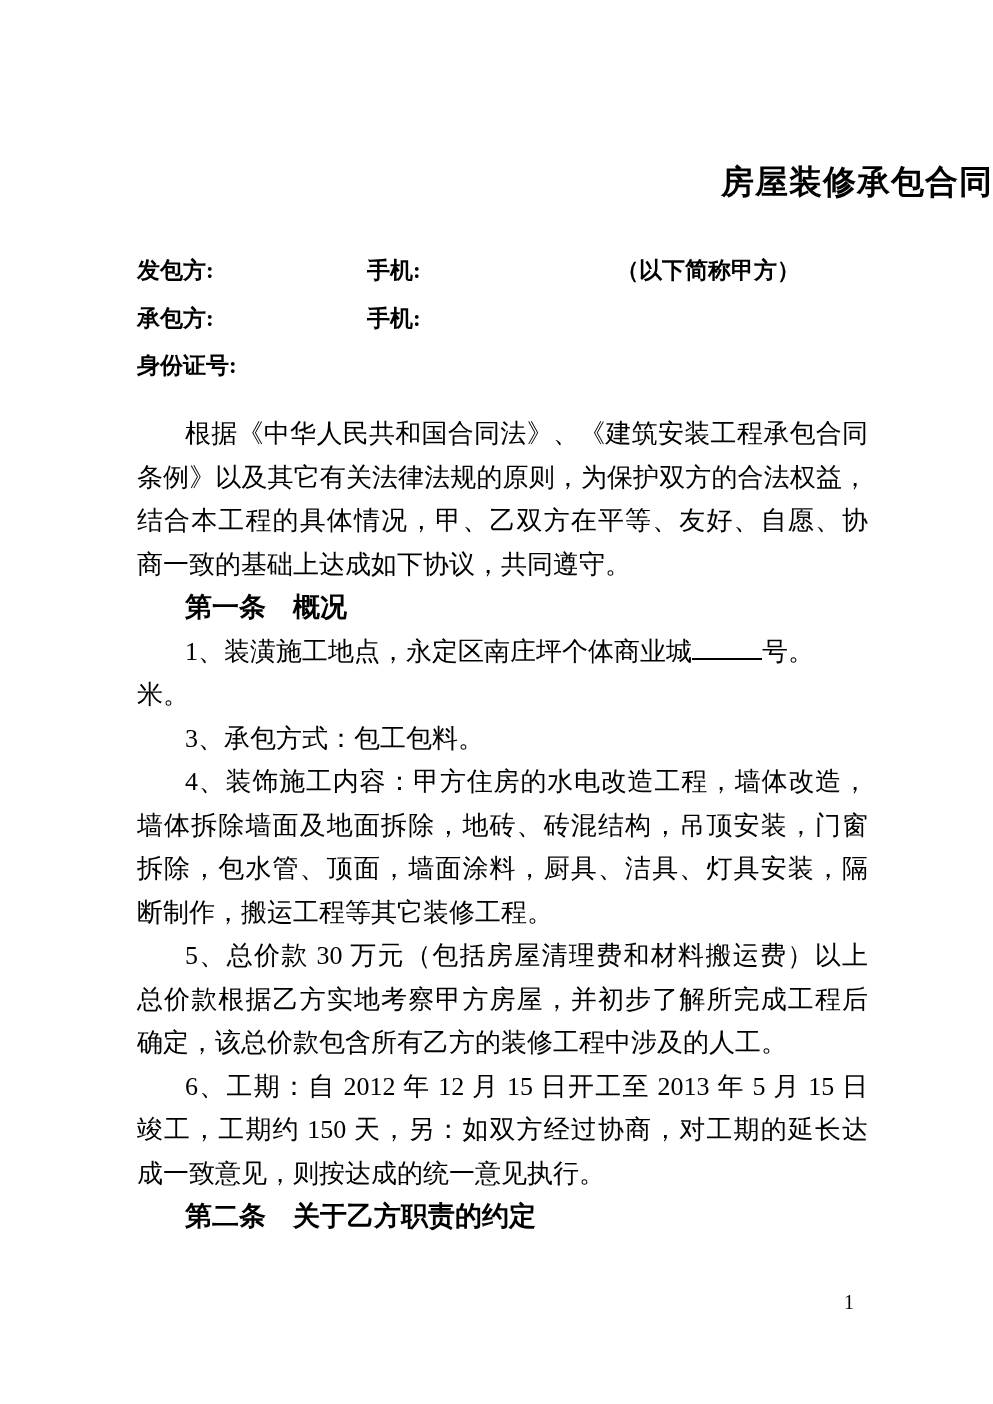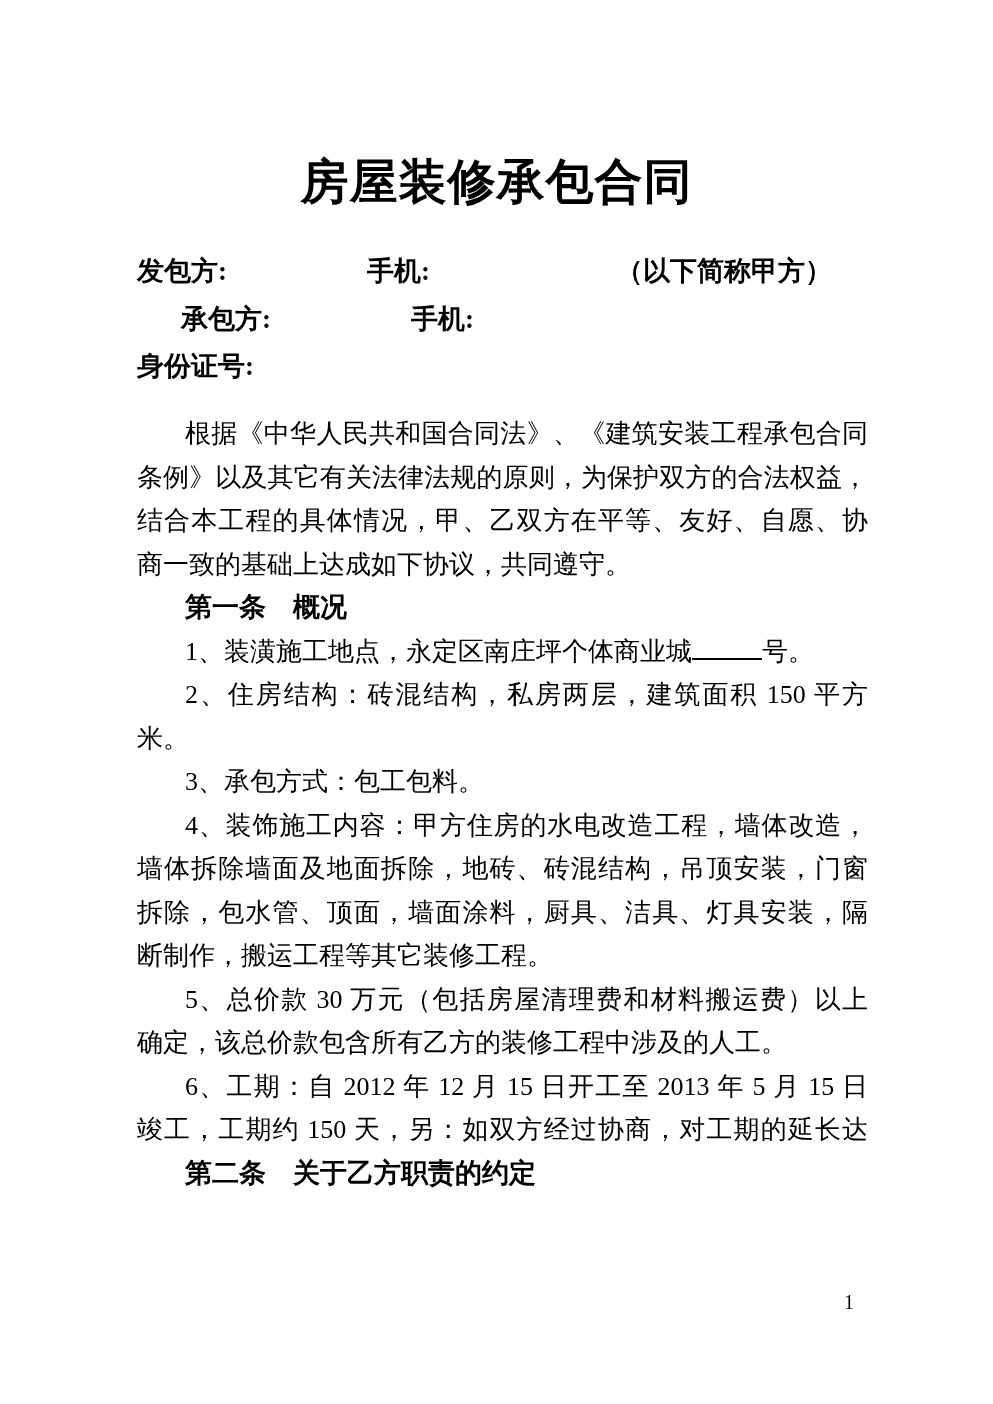--- a/index.html
+++ b/index.html
@@ -14,41 +14,41 @@
     background: #ffffff;
     color: #000000;
     font-family: "Liberation Serif", serif;
     overflow: hidden;
   }
   .doc-title {
     position: absolute;
     top: 160px;
     left: 0;
     width: 100%;
-    text-align: center;
+    text-align: right;
     font-family: "Liberation Sans", sans-serif;
     font-weight: bold;
-    font-size: 48px;
+    font-size: 33px;
     line-height: 44px;
     letter-spacing: 1px;
   }
   .party-row {
     position: absolute;
     left: 137px;
     width: 731px;
     height: 42px;
     line-height: 42px;
     font-weight: bold;
-    font-size: 27px;
+    font-size: 23px;
   }
   .party-row .col-name  { position: absolute; left: 0; }
   .party-row .col-phone { position: absolute; left: 230px; text-align: right; }
   .party-row .col-alias { position: absolute; left: 479px; }
   #row1 { top: 250px; }
-  #row2 { top: 298px; margin-left: 44px; }
+  #row2 { top: 298px; }
   #row3 { top: 345px; text-decoration: underline; }
   .body-block {
     position: absolute;
     left: 137px;
     top: 384px;
     width: 731px;
     margin-top: 28px;
   }
   .line {
     height: 43.5px;
@@ -111,35 +111,36 @@
     <div class="line j">条例》以及其它有关法律法规的原则，为保护双方的合法权益，</div>
     <div class="line j">结合本工程的具体情况，甲、乙双方在平等、友好、自愿、协</div>
     <div class="line">商一致的基础上达成如下协议，共同遵守。</div>
 
     <div class="line heading indent">第一条　概况</div>
 
     <div class="line indent">
       <span>1、装潢施工地点，永定区南庄坪个体商业城</span><span class="blank-field"></span><span>号。</span>
     </div>
 
-    <div class="line j indent">2、住房结构：砖混结构，私房两层，建筑面积 150 平方</div>
     <div class="line">米。</div>
 
     <div class="line indent">3、承包方式：包工包料。</div>
 
     <div class="line j indent">4、装饰施工内容：甲方住房的水电改造工程，墙体改造，</div>
     <div class="line j">墙体拆除墙面及地面拆除，地砖、砖混结构，吊顶安装，门窗</div>
     <div class="line j">拆除，包水管、顶面，墙面涂料，厨具、洁具、灯具安装，隔</div>
     <div class="line">断制作，搬运工程等其它装修工程。</div>
 
     <div class="line j indent">5、总价款 30 万元（包括房屋清理费和材料搬运费）以上</div>
+    <div class="line j">总价款根据乙方实地考察甲方房屋，并初步了解所完成工程后</div>
     <div class="line">确定，该总价款包含所有乙方的装修工程中涉及的人工。</div>
 
     <div class="line j indent">6、工期：自 2012 年 12 月 15 日开工至 2013 年 5 月 15 日</div>
     <div class="line j">竣工，工期约 150 天，另：如双方经过协商，对工期的延长达</div>
+    <div class="line">成一致意见，则按达成的统一意见执行。</div>
 
     <div class="line heading indent">第二条　关于乙方职责的约定</div>
 
   </div>
 
   <div class="page-number">1</div>
 
 </div>
 
 </body></html>

